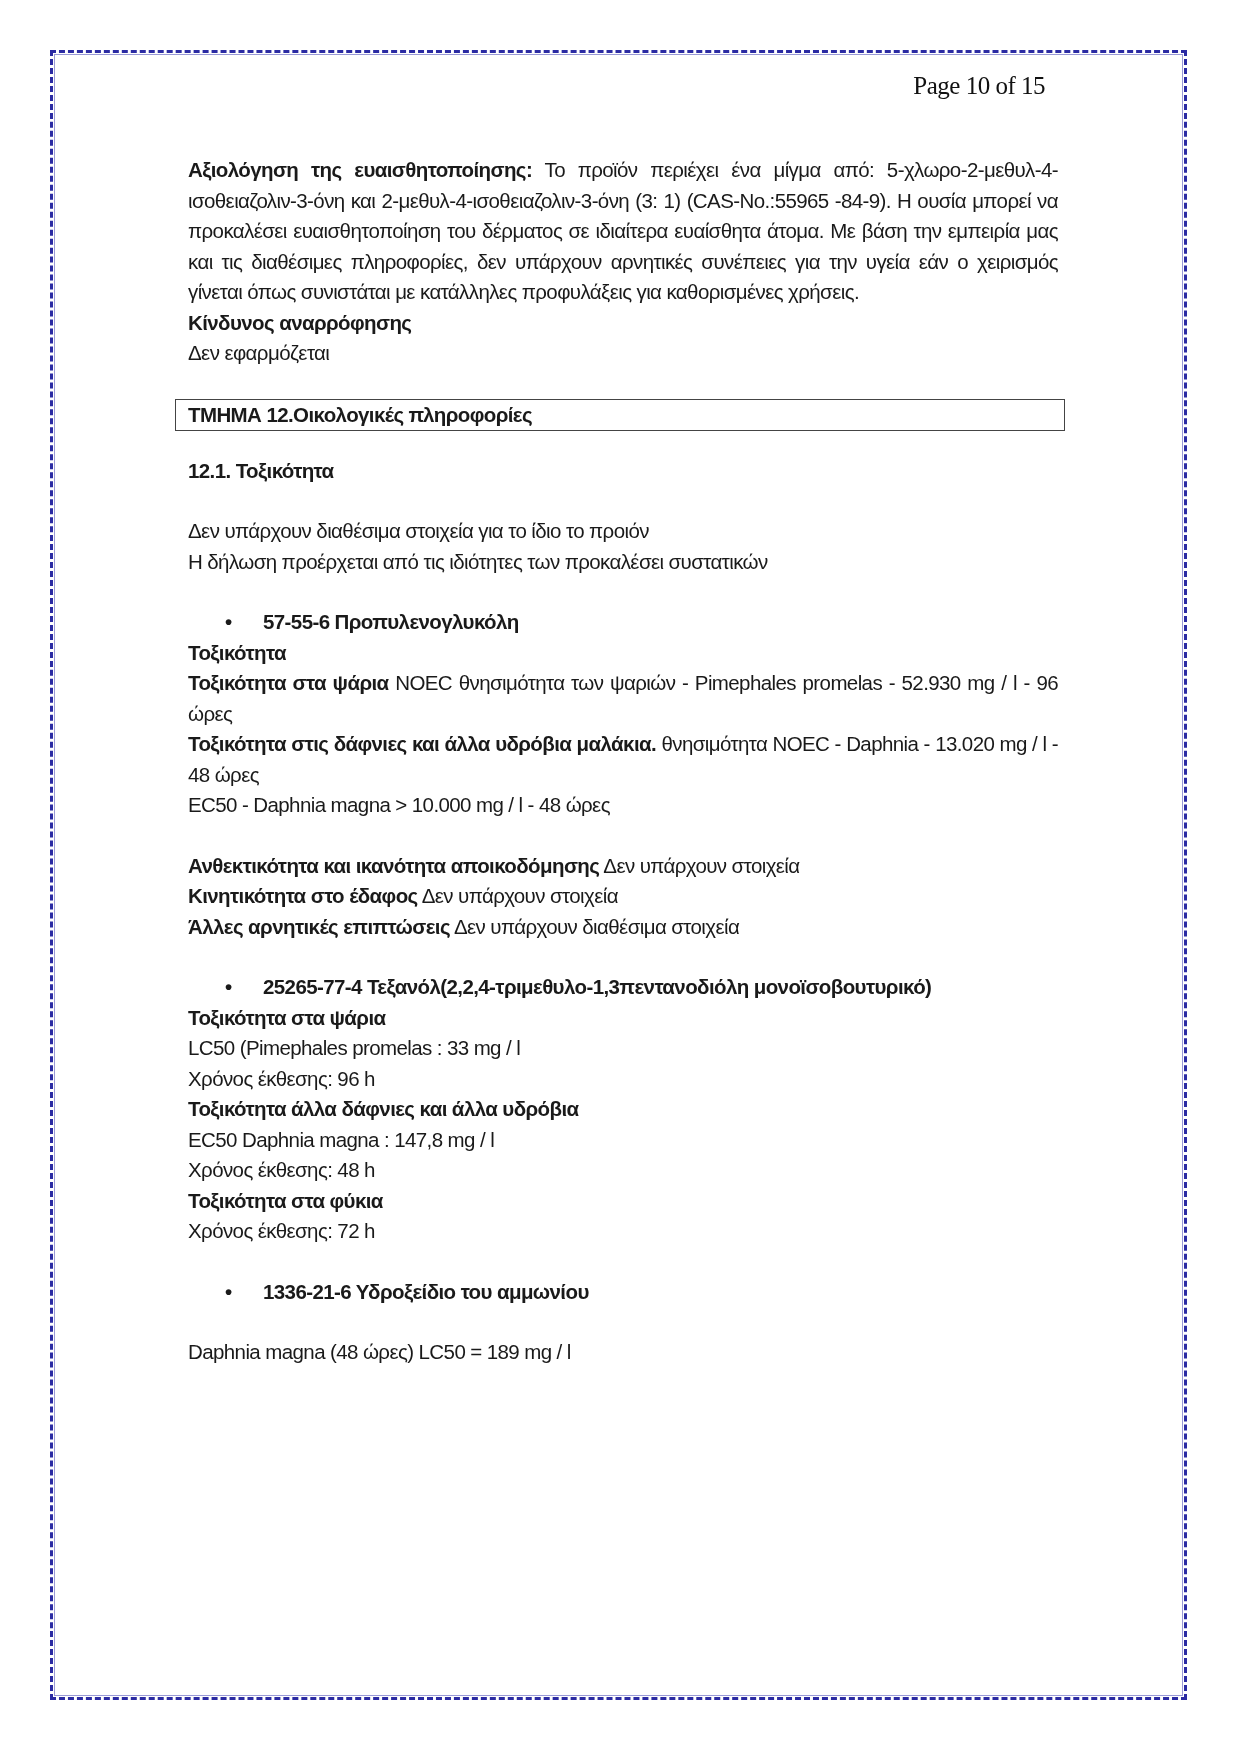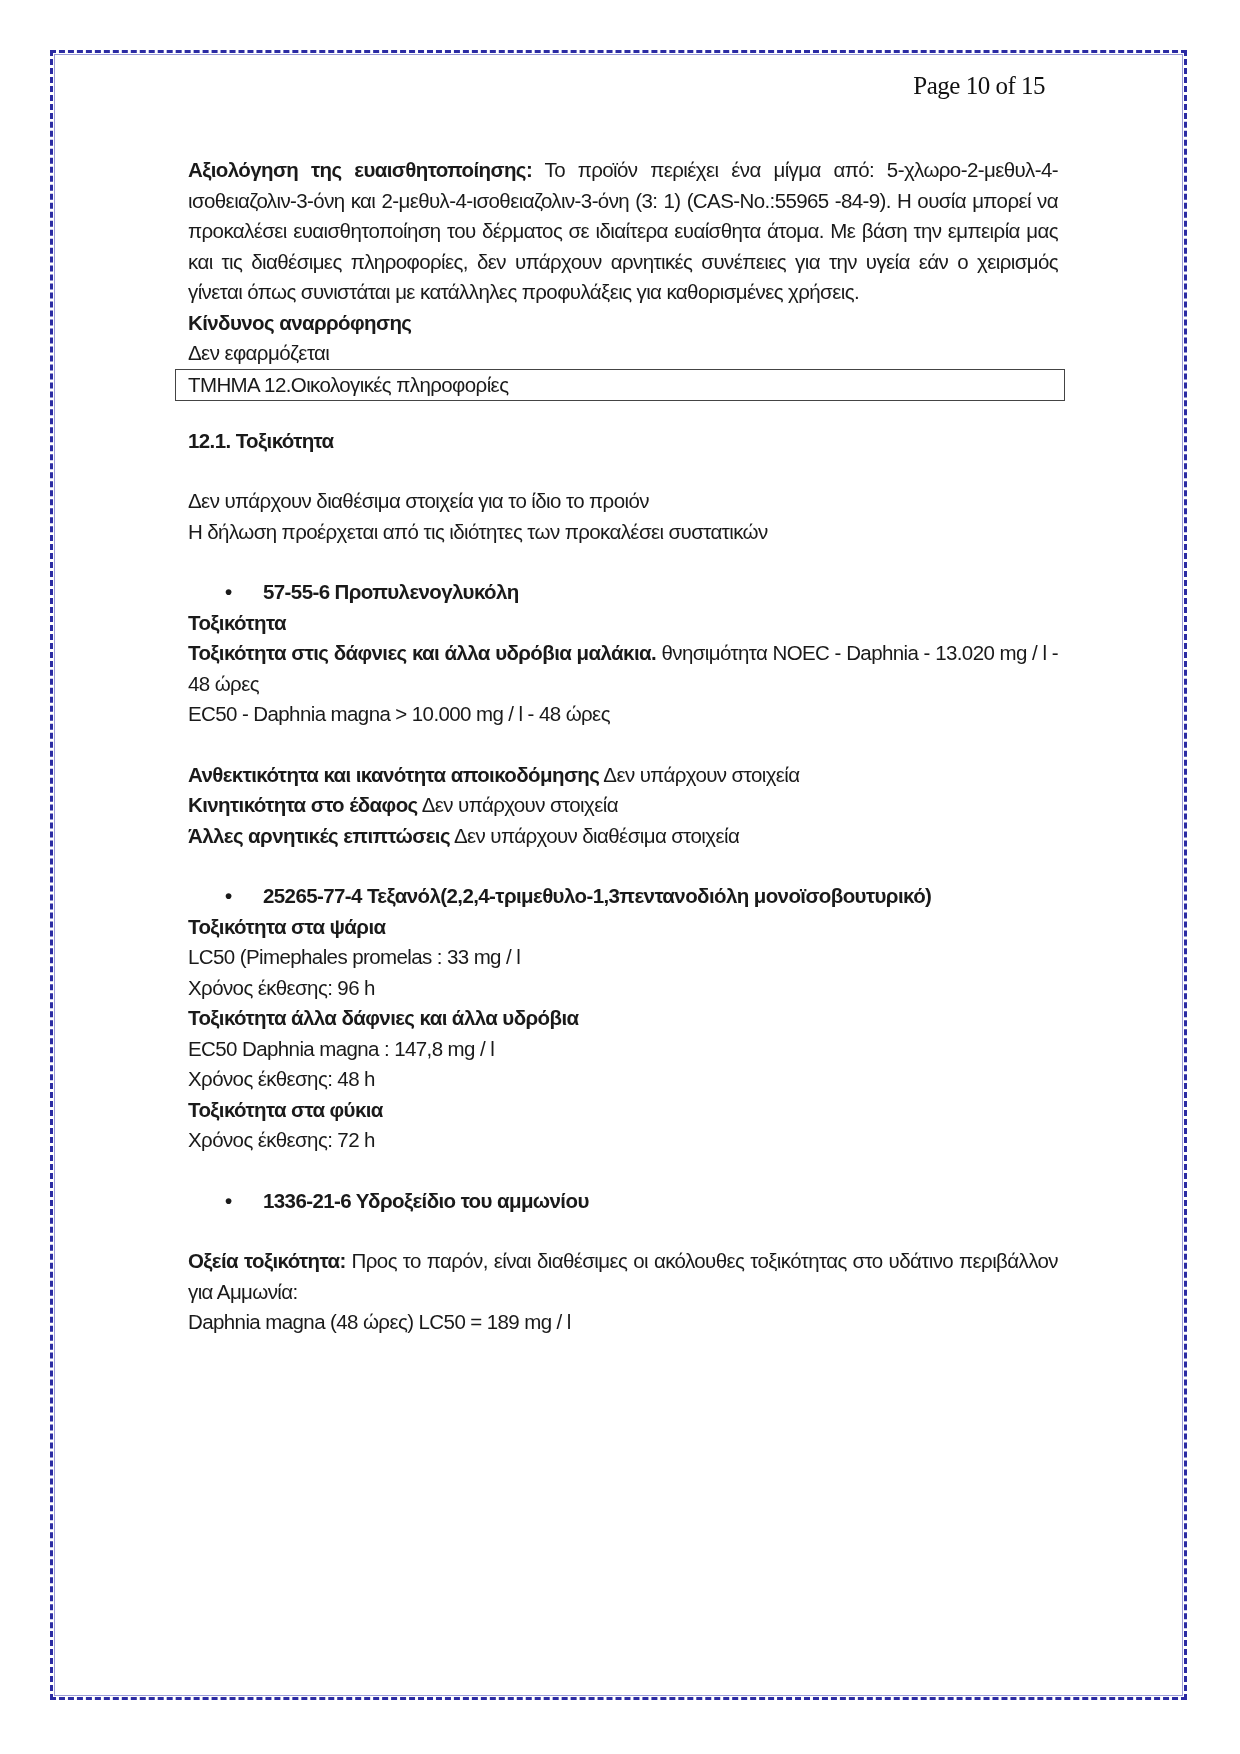--- a/index.html
+++ b/index.html
@@ -19,21 +19,22 @@
   .content {
     position: absolute; left: 188px; top: 155px; width: 870px;
     font-family: "Liberation Sans", sans-serif; font-size: 20.5px; line-height: 30.5px;
     color: #1a1a1a; letter-spacing: -0.6px;
   }
   .content p { margin: 0; }
   .justify { text-align: justify; }
   b, .b { font-weight: bold; }
   .section-box {
     position: relative; left: -13px; width: 890px; height: 32px; border: 1.5px solid #444;
-    box-sizing: border-box; padding-left: 12px; line-height: 29px; font-weight: normal;
+    box-sizing: border-box; padding-left: 12px; line-height: 29px; font-weight: bold;
+    margin-top: 30px;
   }
   .gap1 { height: 30px; }
   .gap2 { height: 30px; }
   .bullet { position: relative; padding-left: 75px; font-weight: bold; }
   .bullet .dot { position: absolute; left: 37px; top: 0; }
 </style>
 </head>
 <body>
 
 <div class="page-border"></div>
@@ -50,20 +51,21 @@
 
   <div class="gap1"></div>
   <p class="b" style="margin-top:-5px;">12.1. Τοξικότητα</p>
   <div class="gap1"></div>
   <p>Δεν υπάρχουν διαθέσιμα στοιχεία για το ίδιο το προιόν</p>
   <p>Η δήλωση προέρχεται από τις ιδιότητες των προκαλέσει συστατικών</p>
 
   <div class="gap2"></div>
   <p class="bullet"><span class="dot">•</span><span>57-55-6 Προπυλενογλυκόλη</span></p>
   <p class="b">Τοξικότητα</p>
+  <p class="justify"><b>Τοξικότητα στα ψάρια</b><span> NOEC θνησιμότητα των ψαριών - Pimephales promelas  - 52.930 mg / l - 96 ώρες</span></p>
   <p class="justify"><b>Τοξικότητα στις δάφνιες και άλλα υδρόβια μαλάκια.</b><span> θνησιμότητα NOEC - Daphnia - 13.020 mg / l - 48 ώρες</span></p>
   <p>EC50 - Daphnia magna  &gt; 10.000 mg / l - 48 ώρες</p>
 
   <div class="gap2"></div>
   <p><b>Ανθεκτικότητα και ικανότητα αποικοδόμησης</b><span> Δεν υπάρχουν στοιχεία</span></p>
   <p><b>Κινητικότητα στο έδαφος</b><span> Δεν υπάρχουν στοιχεία</span></p>
   <p><b>Άλλες αρνητικές επιπτώσεις</b><span> Δεν υπάρχουν διαθέσιμα στοιχεία</span></p>
 
   <div class="gap2"></div>
   <p class="bullet"><span class="dot">•</span><span>25265-77-4 Τεξανόλ(2,2,4-τριμεθυλο-1,3πεντανοδιόλη μονοϊσοβουτυρικό)</span></p>
@@ -72,16 +74,15 @@
   <p>Χρόνος έκθεσης: 96 h</p>
   <p class="b">Τοξικότητα άλλα δάφνιες και άλλα υδρόβια</p>
   <p>EC50 Daphnia magna : 147,8 mg / l</p>
   <p>Χρόνος έκθεσης: 48 h</p>
   <p class="b">Τοξικότητα στα φύκια</p>
   <p>Χρόνος έκθεσης: 72 h</p>
 
   <div class="gap2"></div>
   <p class="bullet"><span class="dot">•</span><span>1336-21-6 Υδροξείδιο του αμμωνίου</span></p>
   <div class="gap2"></div>
-  <p class="justify"><b>Οξεία τοξικότητα:</b><span> Προς το παρόν, είναι διαθέσιμες οι ακόλουθες τοξικότητας στο υδάτινο περιβάλλον για Αμμωνία:</span></p>
   <p>Daphnia magna (48 ώρες) LC50 = 189 mg / l</p>
 
 </div>
 
 </body></html>

